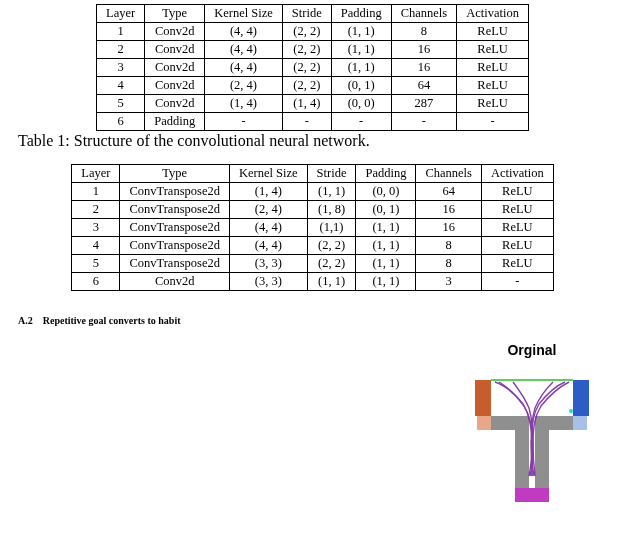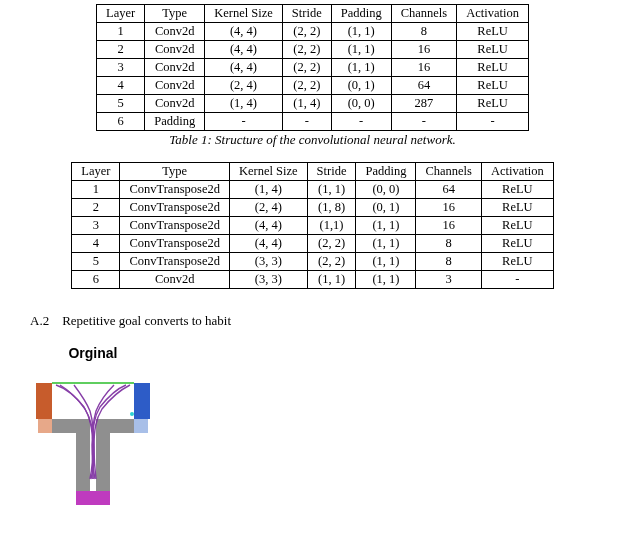--- a/index.html
+++ b/index.html
@@ -19,33 +19,32 @@
     margin: 0 auto;
     font-size: 12.5px;
   }
   table.net th, table.net td {
     border: 1px solid #000;
     padding: 1px 9px;
     text-align: center;
     font-weight: normal;
   }
   .caption {
-    text-align: center;
-    font-size: 13px;
+    text-align: left;
+    font-size: 16px;
     margin: 1px 0 14px 0;
-    font-style: italic;
   }
   .section-heading {
-    font-weight: normal;
-    font-size: 13px;
-    margin: 24px 0 16px 12px;
+    font-weight: bold;
+    font-size: 10px;
+    margin: 24px 0 16px 0;
   }
   .figs {
     display: flex;
-    justify-content: flex-start;
+    justify-content: flex-end;
     gap: 36px;
     margin-top: 0;
   }
   .fig-col {
     display: flex;
     flex-direction: column;
     align-items: center;
   }
   .fig-title {
     font-family: Arial, sans-serif;

